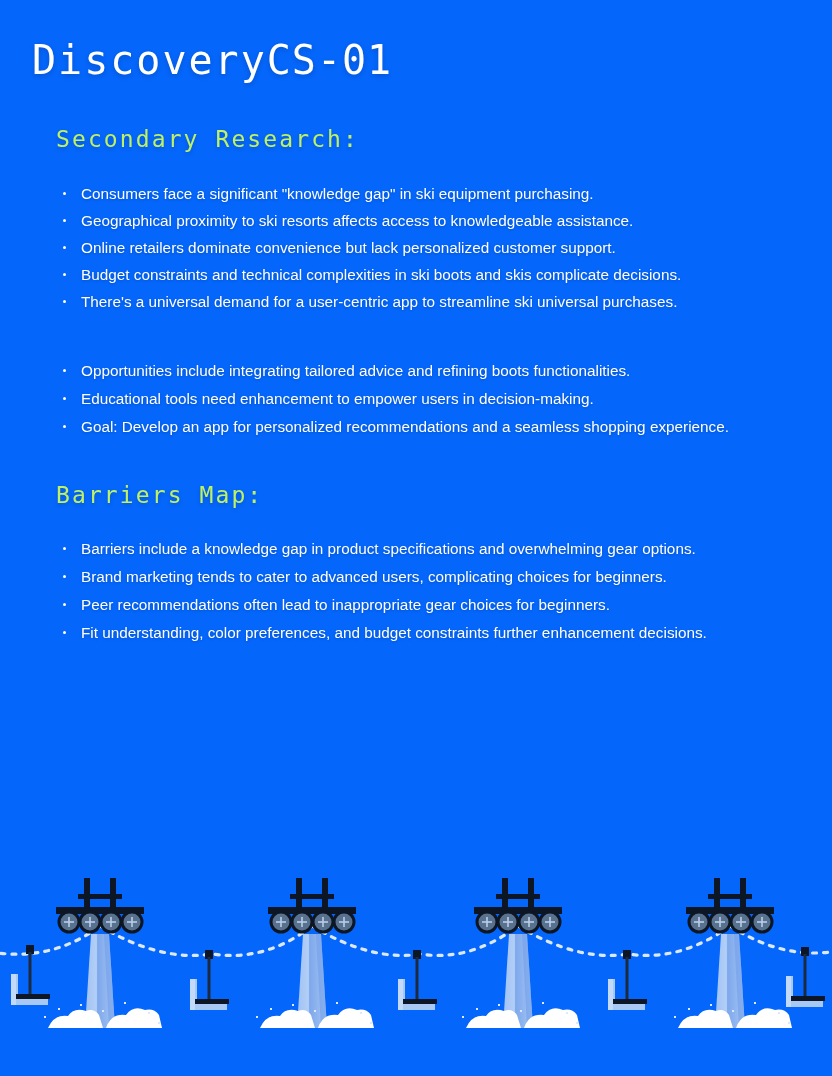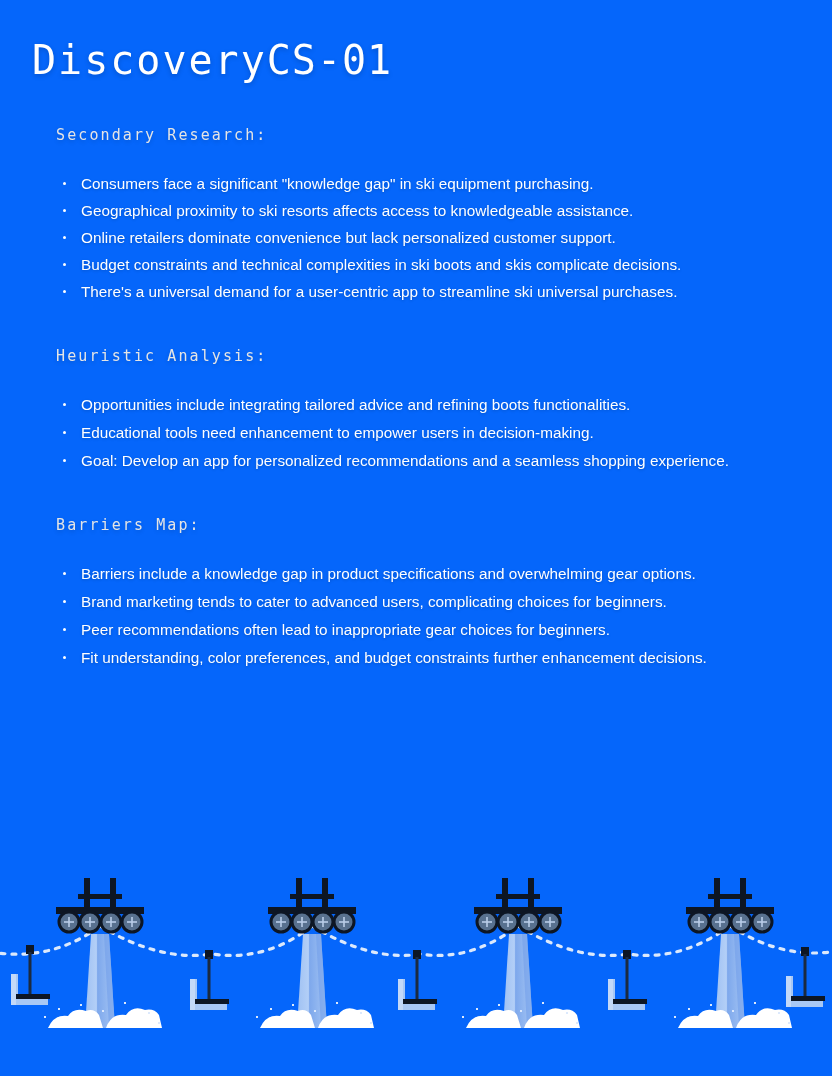--- a/index.html
+++ b/index.html
@@ -43,22 +43,22 @@
     position:absolute;
     top:126px; left:0; right:0;
     padding:0 56px;
   }
 
   .section { margin-bottom:0; }
   .section + .section { margin-top:42px; }
 
   .section-heading {
     font-family:"DejaVu Sans Mono", monospace;
-    color:#e5e5e5;
-    font-size:15px;
+    color:#bef264;
+    font-size:23px;
     font-weight:400;
     letter-spacing:2.1px;
     line-height:1.2;
     text-shadow:0 2px 4px rgba(0,0,0,0.16);
     margin-bottom:26px;
     white-space:nowrap;
   }
 
   ul.bullets { list-style:none; }
 
@@ -110,21 +110,20 @@
     <ul class="bullets">
       <li>Consumers face a significant "knowledge gap" in ski equipment purchasing.</li>
       <li>Geographical proximity to ski resorts affects access to knowledgeable assistance.</li>
       <li>Online retailers dominate convenience but lack personalized customer support.</li>
       <li>Budget constraints and technical complexities in ski boots and skis complicate decisions.</li>
       <li>There's a universal demand for a user-centric app to streamline ski universal purchases.</li>
     </ul>
   </div>
 
   <div class="section sec-heuristic">
-    <div class="section-heading">Heuristic Analysis:</div>
     <ul class="bullets">
       <li>Opportunities include integrating tailored advice and refining boots functionalities.</li>
       <li>Educational tools need enhancement to empower users in decision-making.</li>
       <li>Goal: Develop an app for personalized recommendations and a seamless shopping experience.</li>
     </ul>
   </div>
 
   <div class="section sec-affinity">
     <div class="section-heading">Barriers Map:</div>
     <ul class="bullets">

